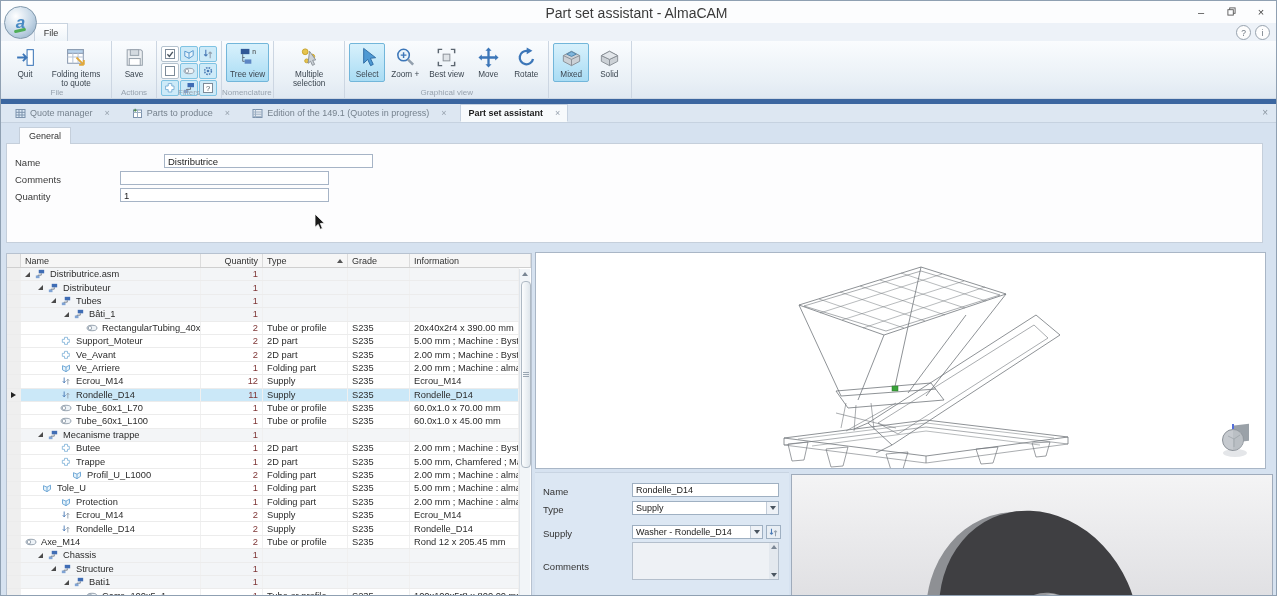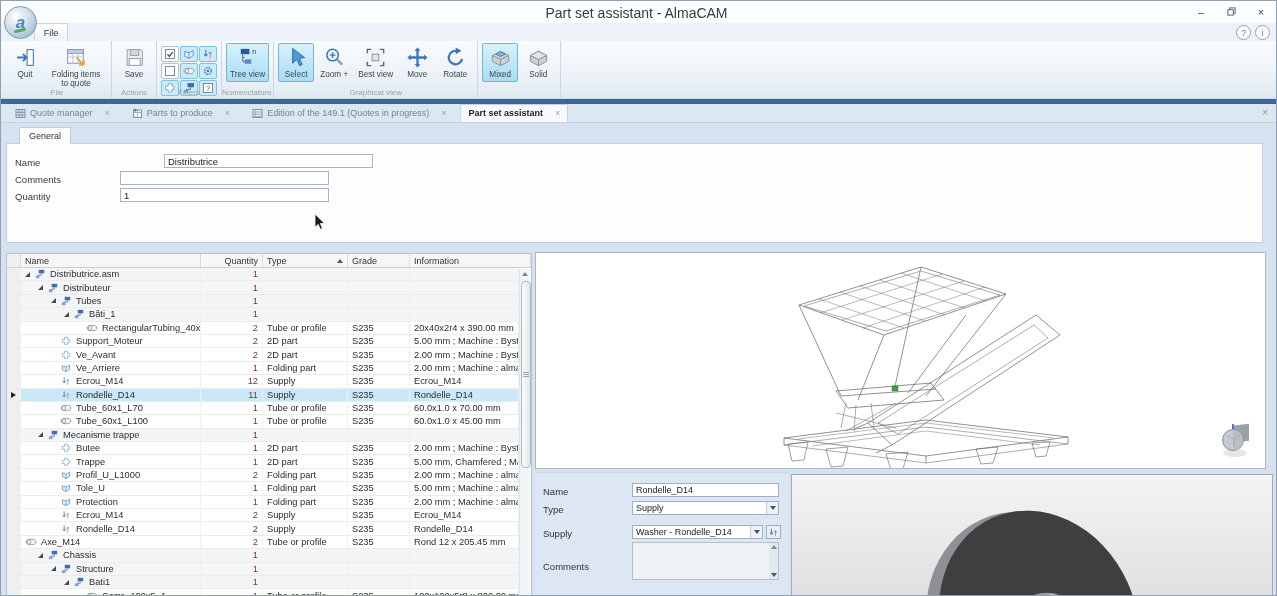--- a/index.html
+++ b/index.html
@@ -284,20 +284,36 @@
                 <text x="17" y="8.5" font-size="7" fill="#333">n</text>
               </svg>
             </span>
             <span class="blabel">Tree view</span>
           </div>
         </div>
         <div class="rlabel">Nomenclature vi...</div>
       </div>
       <div class="rgroup">
         <div class="rbtns">
+          <div class="rbtn">
+            <span class="ico big-ico">
+              <svg viewBox="0 0 24 24">
+                <circle cx="7.5" cy="6" r="3" fill="#e6c44e" stroke="#c8a32e"></circle>
+                <circle cx="15" cy="11" r="2.4" fill="#e6c44e" stroke="#c8a32e"></circle>
+                <circle cx="9" cy="15.5" r="2" fill="#e6c44e" stroke="#c8a32e"></circle>
+                <path d="M12 5.5l6.5 9-3.2.4 2 4.3-2.2 1-2-4.3-2.6 2.2z" fill="#cdd3d9" stroke="#8a9097"></path>
+              </svg>
+            </span>
+            <span class="blabel">Multiple selection</span>
+          </div>
+        </div>
+        <div class="rlabel"></div>
+      </div>
+      <div class="rgroup">
+        <div class="rbtns">
           <div class="rbtn active">
             <span class="ico big-ico">
               <svg viewBox="0 0 24 24">
                 <path d="M8 2.5v15.5l4.2-4 3 6.5 2.8-1.3-3-6.4 5.5-.6z" fill="#4e9ad4" stroke="#2f6da4"></path>
               </svg>
             </span>
             <span class="blabel">Select</span>
           </div>
           <div class="rbtn">
             <span class="ico big-ico">
@@ -681,37 +697,37 @@
             </span>
             <span>Trappe</span>
           </div>
           <div class="cell c-qty">1</div>
           <div class="cell c-type">2D part</div>
           <div class="cell c-grade">S235</div>
           <div class="cell c-info">5.00 mm, Chamfered ; Machine...</div>
         </div>
         <div class="trow">
           <div class="cell c-rh"></div>
-          <div class="cell c-name" style="padding-left:39px">
+          <div class="cell c-name" style="padding-left:50px">
             <span class="ico tree-ico">
               <svg viewBox="0 0 12 12">
                 <path d="M1.8 3.2L6 5l4.2-2.4v5L6 10.4 1.8 8.2z" fill="#e6f3fb" stroke="#5b9bd0"></path>
                 <path d="M6 5v5.4" stroke="#5b9bd0" fill="none"></path>
               </svg>
             </span>
             <span>Profil_U_L1000</span>
           </div>
           <div class="cell c-qty">2</div>
           <div class="cell c-type">Folding part</div>
           <div class="cell c-grade">S235</div>
           <div class="cell c-info">2.00 mm ; Machine : alma</div>
         </div>
         <div class="trow">
           <div class="cell c-rh"></div>
-          <div class="cell c-name" style="padding-left:39px">
+          <div class="cell c-name" style="padding-left:20px">
             <span class="ico tree-ico">
               <svg viewBox="0 0 12 12">
                 <path d="M1.8 3.2L6 5l4.2-2.4v5L6 10.4 1.8 8.2z" fill="#e6f3fb" stroke="#5b9bd0"></path>
                 <path d="M6 5v5.4" stroke="#5b9bd0" fill="none"></path>
               </svg>
             </span>
             <span>Tole_U</span>
           </div>
           <div class="cell c-qty">1</div>
           <div class="cell c-type">Folding part</div>

